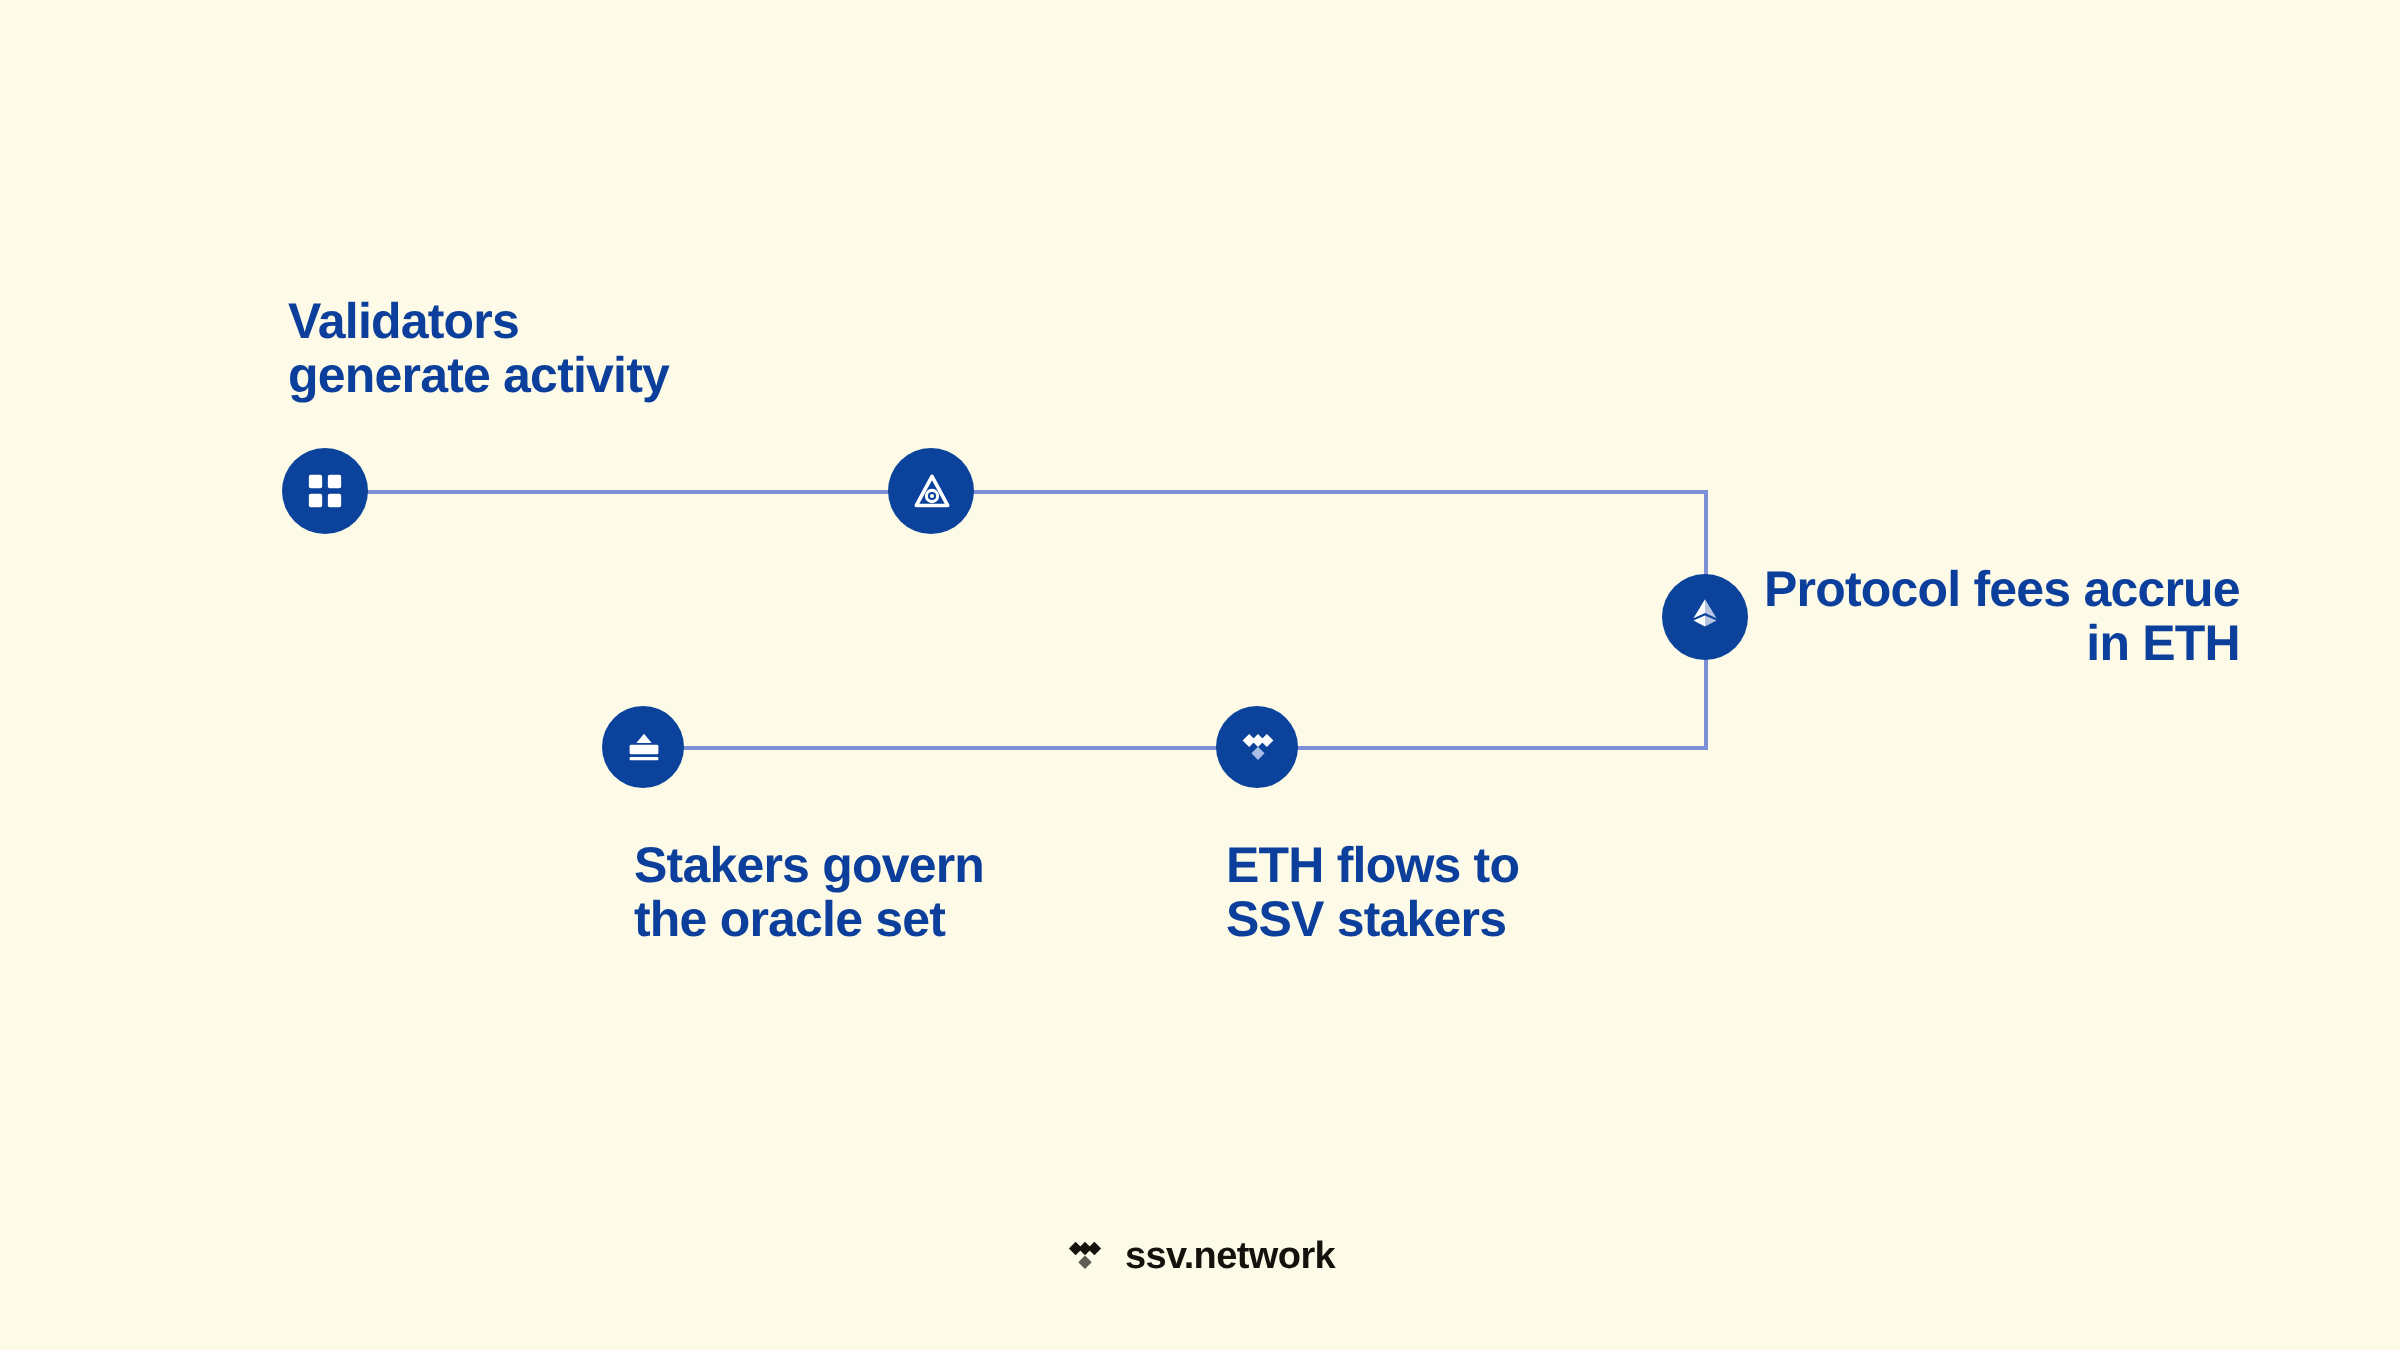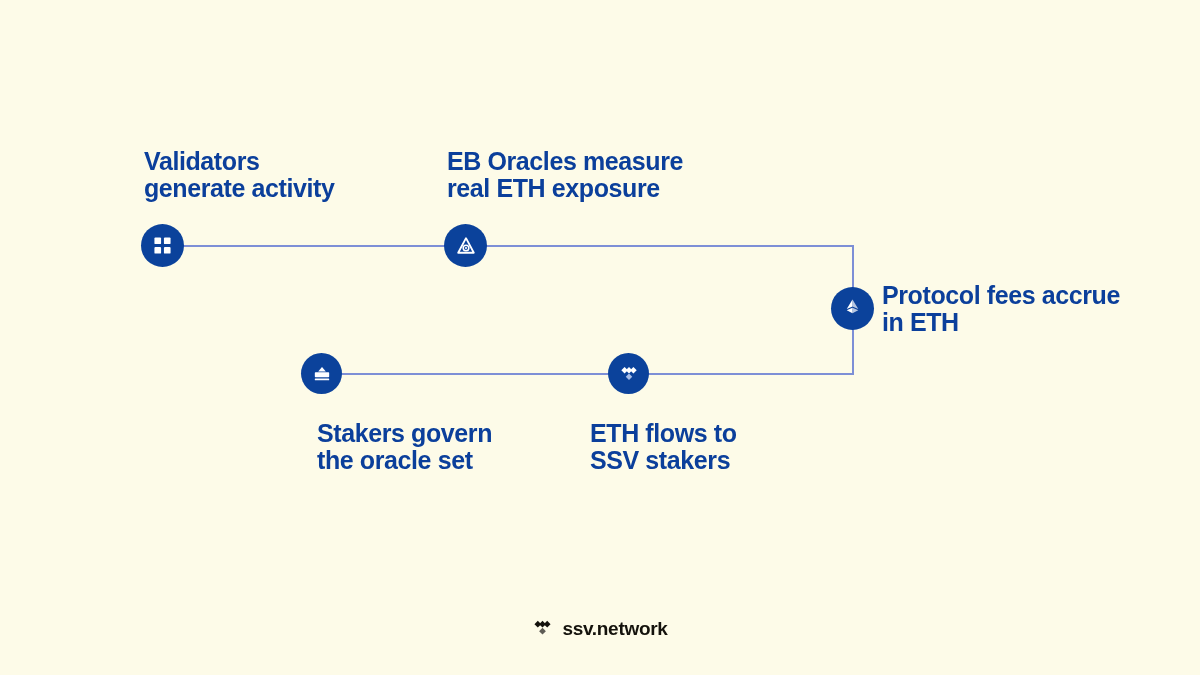--- a/index.html
+++ b/index.html
@@ -102,47 +102,45 @@
 
   <div class="node" style="left:444px; top:224px; width:43px; height:43px;">
     <span>
       <svg width="20" height="20" viewBox="0 0 22 22" aria-hidden="true">
         <path d="M11 2.4 L19.6 18.4 L2.4 18.4 Z" fill="none" stroke="#ffffff" stroke-width="2" stroke-linejoin="round"></path>
         <circle cx="11" cy="13.2" r="3.1" fill="none" stroke="#ffffff" stroke-width="1.7"></circle>
         <circle cx="11" cy="13.2" r="1.15" fill="#ffffff"></circle>
       </svg>
     </span>
   </div>
-  <div class="label" style="left:447px; top:148px;">EB Oracles measure
-real ETH exposure</div>
 
   <div class="node" style="left:831px; top:287px; width:43px; height:43px;">
     <span>
       <svg width="21" height="21" viewBox="0 0 24 24" aria-hidden="true">
         <path d="M12 1.8 L12 9.7 L18.6 12.7 Z" fill="#ffffff" opacity="0.70"></path>
         <path d="M12 1.8 L12 9.7 L5.4 12.7 Z" fill="#ffffff"></path>
         <path d="M12 11.1 L12 17.4 L18.6 14.0 Z" fill="#ffffff" opacity="0.70"></path>
         <path d="M12 11.1 L12 17.4 L5.4 14.0 Z" fill="#ffffff"></path>
       </svg>
     </span>
   </div>
-  <div class="label" style="left:882px; top:282px;">Protocol fees accrue
+  <div class="label" style="left:882px; top:282px;text-align:right;">Protocol fees accrue
 in ETH</div>
 
   <div class="node" style="left:608px; top:353px; width:41px; height:41px;">
     <span>
       <svg width="20" height="20" viewBox="0 0 22 22" aria-hidden="true">
         <rect x="3.6" y="4.3" width="5.1" height="5.1" transform="rotate(45 6.15 6.85)" fill="#ffffff"></rect>
         <rect x="13.3" y="4.3" width="5.1" height="5.1" transform="rotate(45 15.85 6.85)" fill="#ffffff"></rect>
         <rect x="8.45" y="4.3" width="5.1" height="5.1" transform="rotate(45 11 6.85)" fill="#ffffff"></rect>
         <rect x="8.45" y="11.4" width="5.1" height="5.1" transform="rotate(45 11 13.95)" fill="#a8bde8"></rect>
       </svg>
     </span>
   </div>
-  <div class="label" style="left:590px; top:420px;">ETH flows to
+  <div class="label" style="left:613px; top:420px;">ETH flows to
 SSV stakers</div>
 
   <div class="node" style="left:301px; top:353px; width:41px; height:41px;">
     <span>
       <svg width="20" height="20" viewBox="0 0 22 22" aria-hidden="true">
         <path d="M11 3.2 L15.2 8.2 L6.8 8.2 Z" fill="#ffffff"></path>
         <rect x="3.1" y="9.2" width="15.8" height="5.3" rx="0.8" fill="#ffffff"></rect>
         <rect x="3.1" y="15.9" width="15.8" height="1.9" rx="0.6" fill="#ffffff"></rect>
       </svg>
     </span>

